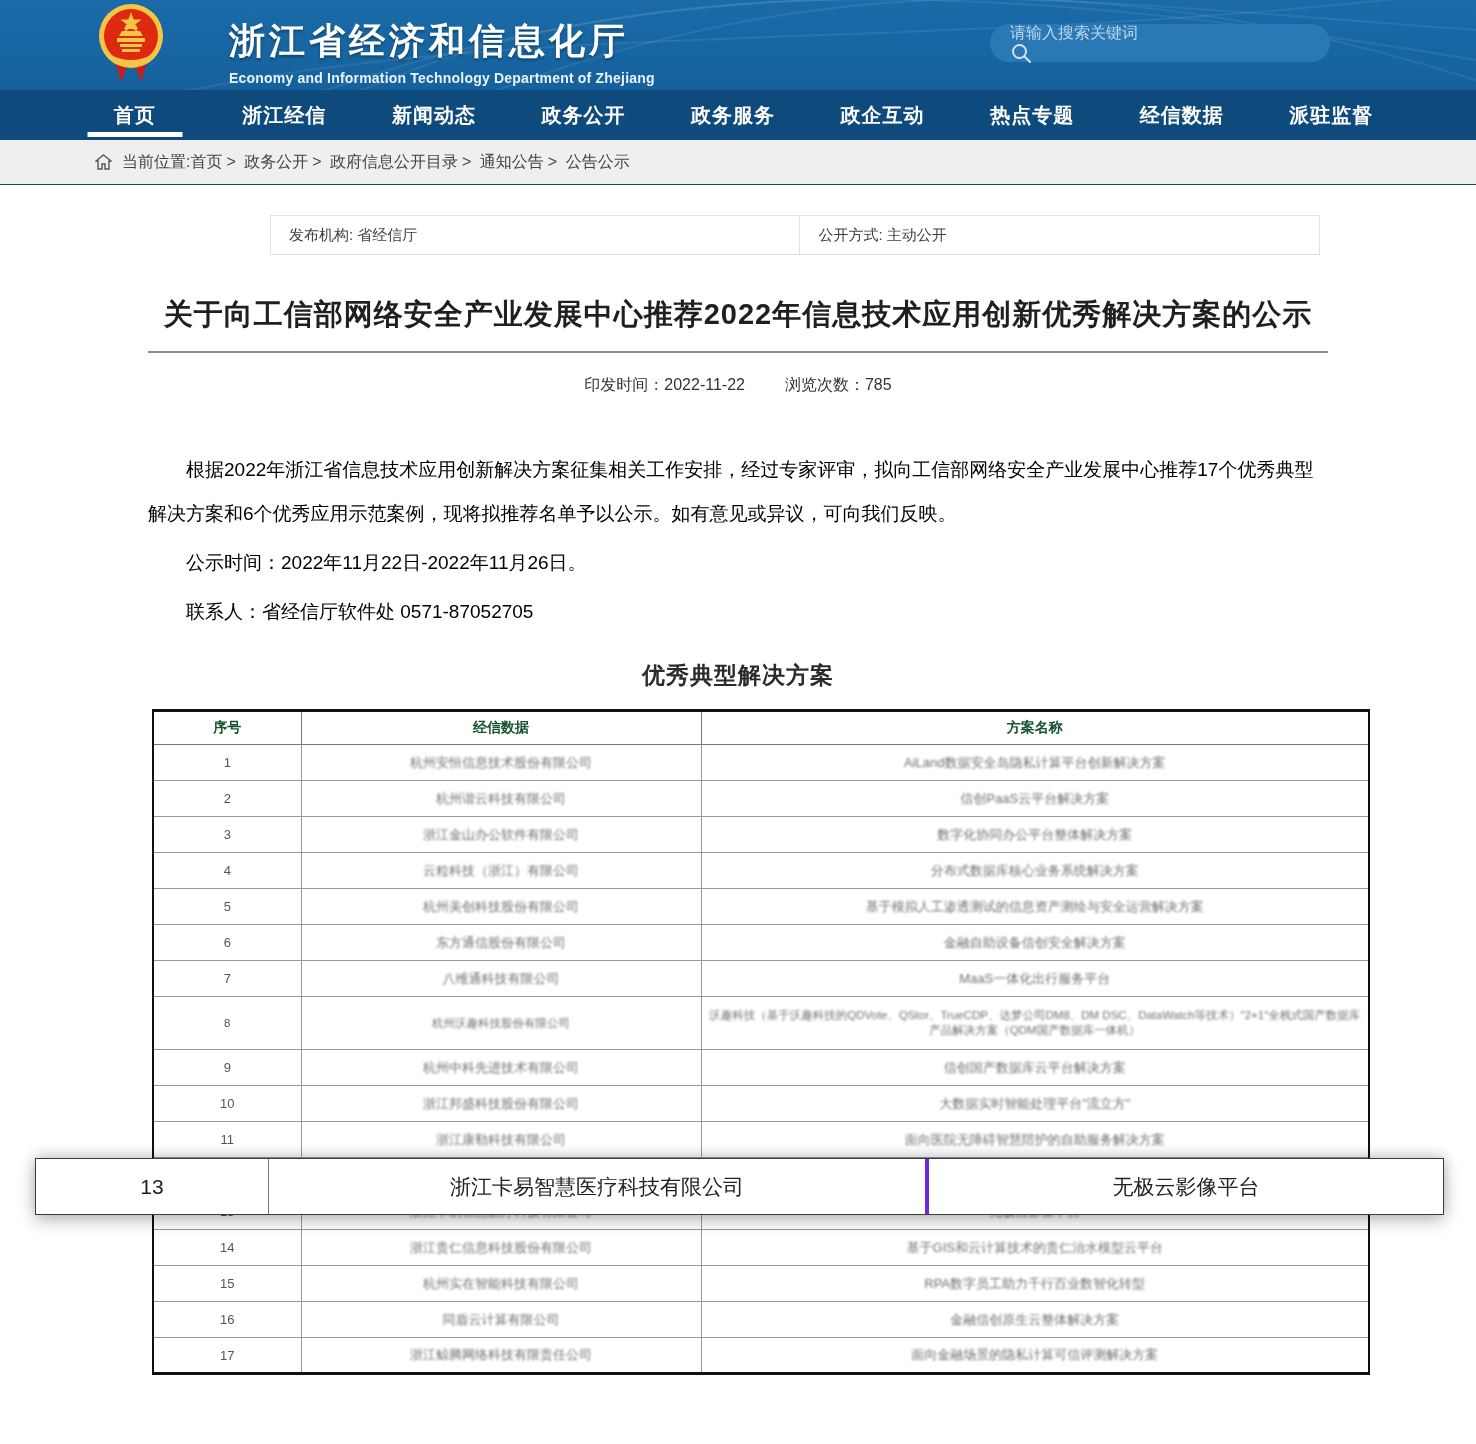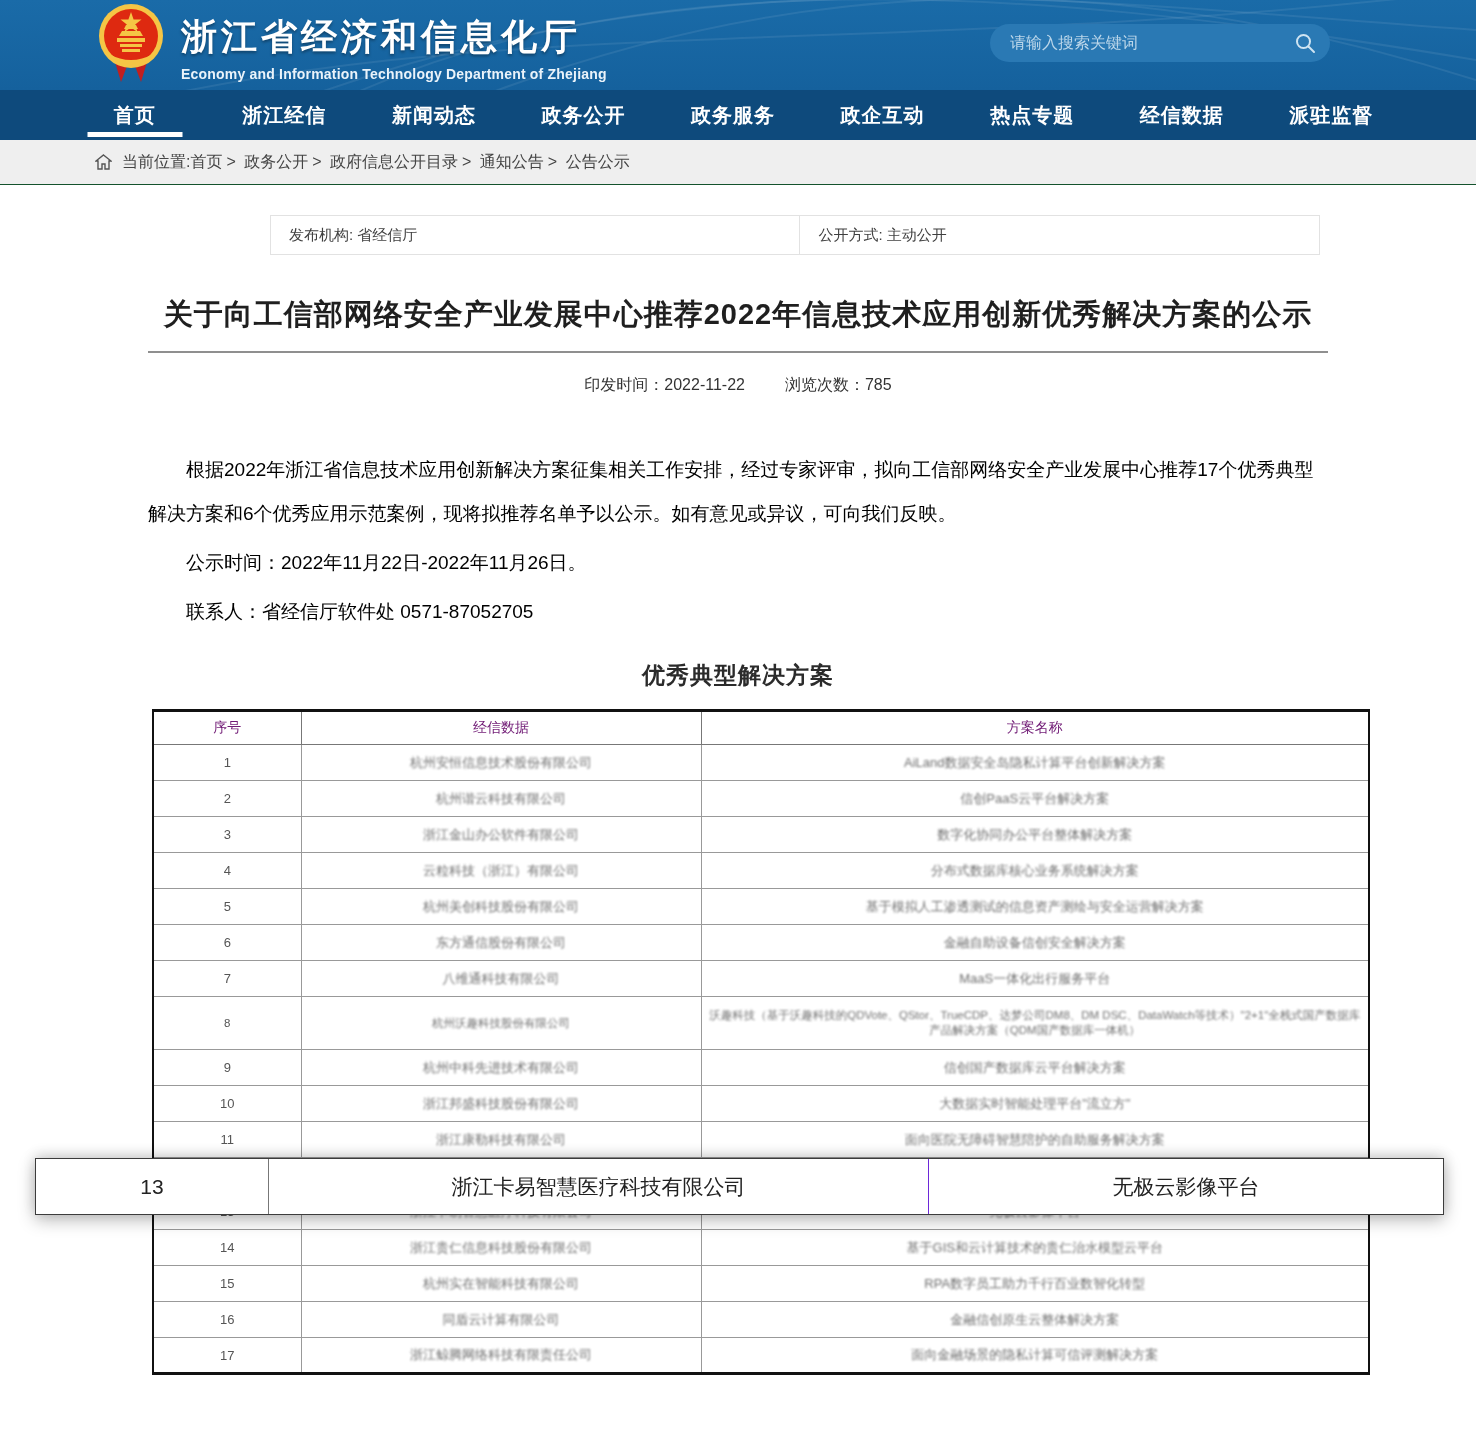--- a/index.html
+++ b/index.html
@@ -2,26 +2,26 @@
 <html><head>
 <meta charset="utf-8">
 <style>
   * { margin:0; padding:0; box-sizing:border-box; }
   html,body { width:1476px; background:#fff; font-family:"Liberation Sans","DejaVu Sans",sans-serif; }
   #page { position:relative; width:1476px; min-height:1444px; background:#fff; overflow:hidden; }
 
   
   .site-header { position:relative; height:90px; background:linear-gradient(180deg,#1a6ba8 0%,#15619d 100%); overflow:hidden; }
   .wave-deco { position:absolute; inset:0; pointer-events:none; }
-  .logo-wrap { position:absolute; left:95px; top:2px; display:flex; align-items:center; }
+  .logo-wrap { position:absolute; left:95px; top:2px; display:flex; align-items:flex-end;gap:48px; }
   .emblem { width:72px; height:84px; }
   .site-titles { margin-left:14px; padding-top:6px; }
   .site-title { color:#fff; font-size:36px; font-weight:700; letter-spacing:4px; text-shadow:0 2px 3px rgba(0,0,0,.35); }
   .site-subtitle { color:#eaf3fa; font-size:14px; font-weight:700; margin-top:4px; letter-spacing:.2px; }
-  .search-box { position:absolute; right:146px; top:24px; width:340px; height:38px; background:#2a79b4; border-radius:19px; display:flex; align-items:center; padding:0 14px 0 20px; }
+  .search-box { position:absolute; right:146px; top:24px; width:340px; height:38px; background:#2a79b4; border-radius:19px; display:flex; align-items:flex-start; padding:0 14px 0 20px;flex-direction:column; }
   .search-input { flex:1; background:transparent; border:none; outline:none; color:#e8f2fa; font-size:16px; font-family:inherit; }
   .search-input::placeholder { color:#bcd7ea; }
   .search-icon { width:22px; height:22px; flex:0 0 auto; cursor:pointer; }
 
   
   .main-nav { height:50px; background:#0e4a7c; display:flex; align-items:stretch; padding:0 70px 0 60px; }
   .nav-item { position:relative; flex:1; display:flex; align-items:center; justify-content:center; color:#fff; font-size:20px; font-weight:700; cursor:pointer; letter-spacing:1px; }
   .nav-item.active::after { content:""; position:absolute; left:50%; transform:translateX(-50%); bottom:3px; width:95px; height:5px; background:#fff; }
 
   
@@ -46,30 +46,30 @@
   .body-text p { text-indent:2em; }
   .body-text p + p { margin-top:5px; }
   .section-title { margin-top:26px; text-align:center; font-size:23px; font-weight:700; color:#2b2b2b; letter-spacing:1px; }
 
   
   .sol-table-wrap { margin:18px 0 0 152px; width:1216px; }
   .sol-table { width:1216px; border-collapse:collapse; table-layout:fixed; border:2px solid #111; border-top-width:3px; border-bottom-width:3px; }
   .sol-table col.c1 { width:148px; }
   .sol-table col.c2 { width:400px; }
   .sol-table col.c3 { width:668px; }
-  .sol-table th { border:1px solid #777; border-top:2px solid #111; height:34px; font-size:14px; color:#701a75; font-weight:400; background:#fff; }
+  .sol-table th { border:1px solid #777; border-top:2px solid #111; height:34px; font-size:14px; color:#14532d; font-weight:700; background:#fff; }
   .sol-table td { border:1px solid #999; height:36px; text-align:center; font-size:13px; color:#555; background:#fff; vertical-align:middle; padding:2px 6px; }
   .sol-table tr.tall td { height:53px; font-size:11.5px; line-height:15px; }
   .blur-text { filter:blur(1.3px); opacity:.85; }
 
   
   .highlight-row { position:absolute; left:35px; top:1158px; width:1409px; height:57px; background:#fff; border:1px solid #3c3c3c; display:flex; box-shadow:0 5px 16px rgba(0,0,0,.28), 0 -4px 12px rgba(0,0,0,.12); z-index:5; }
   .highlight-cell { display:flex; align-items:center; justify-content:center; font-size:21px; color:#222; }
   .hc1 { width:233px; border-right:1px solid #777; }
-  .hc2 { width:660px; border-right:1px solid #6d28d9; }
+  .hc2 { width:660px; border-right:4px solid #6d28d9; }
   .hc3 { flex:1; }
 </style>
 </head>
 <body>
 
 <div id="page">
 
   <div class="site-header">
     <svg class="wave-deco" viewBox="0 0 1476 90" preserveAspectRatio="none">
       <g fill="none" stroke="rgba(255,255,255,0.08)" stroke-width="2">

